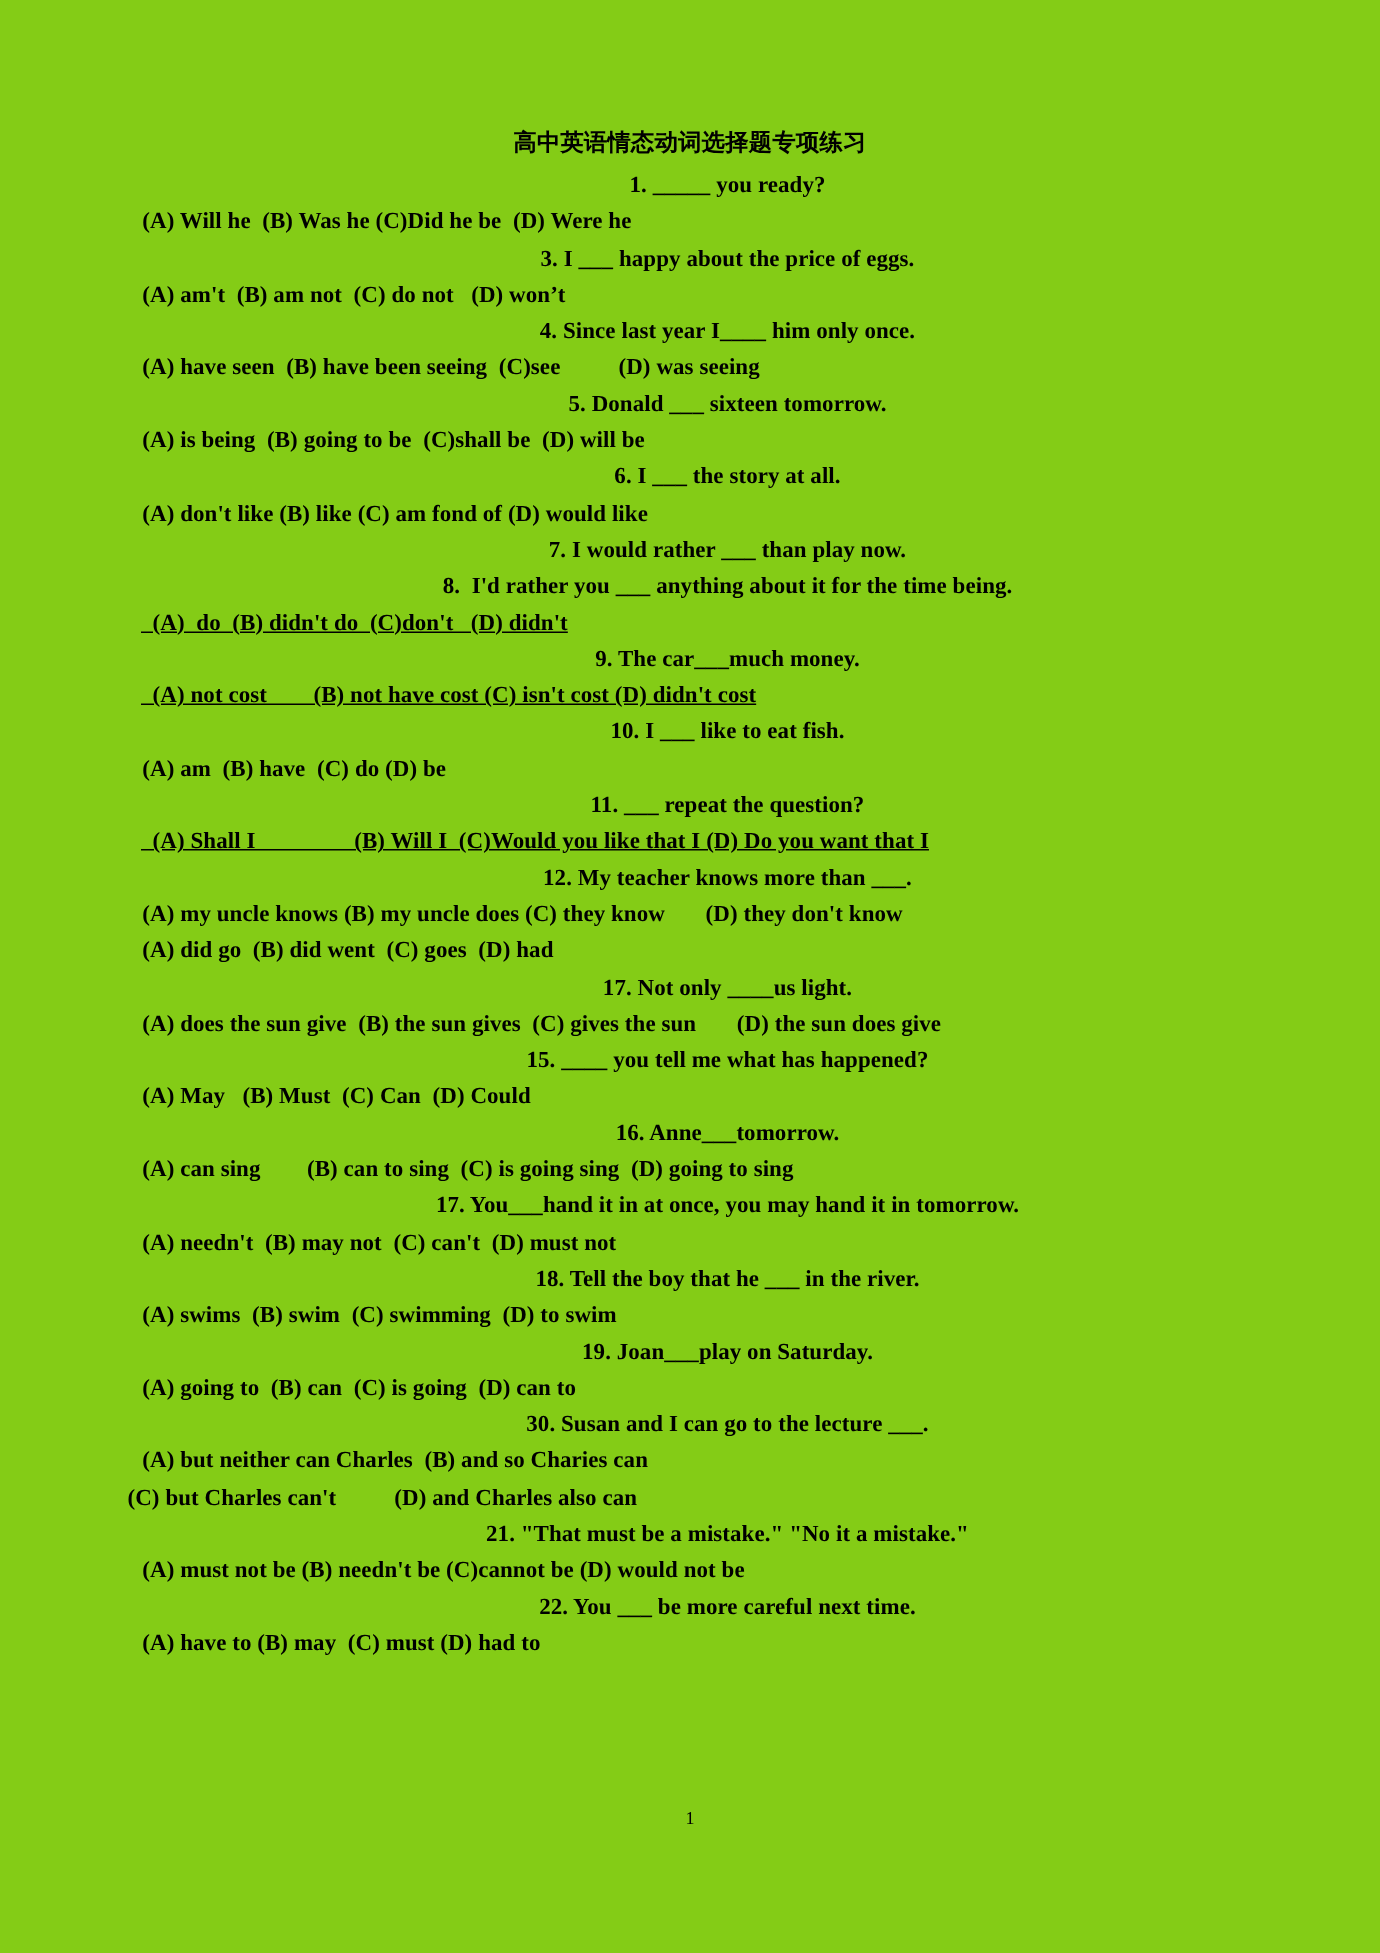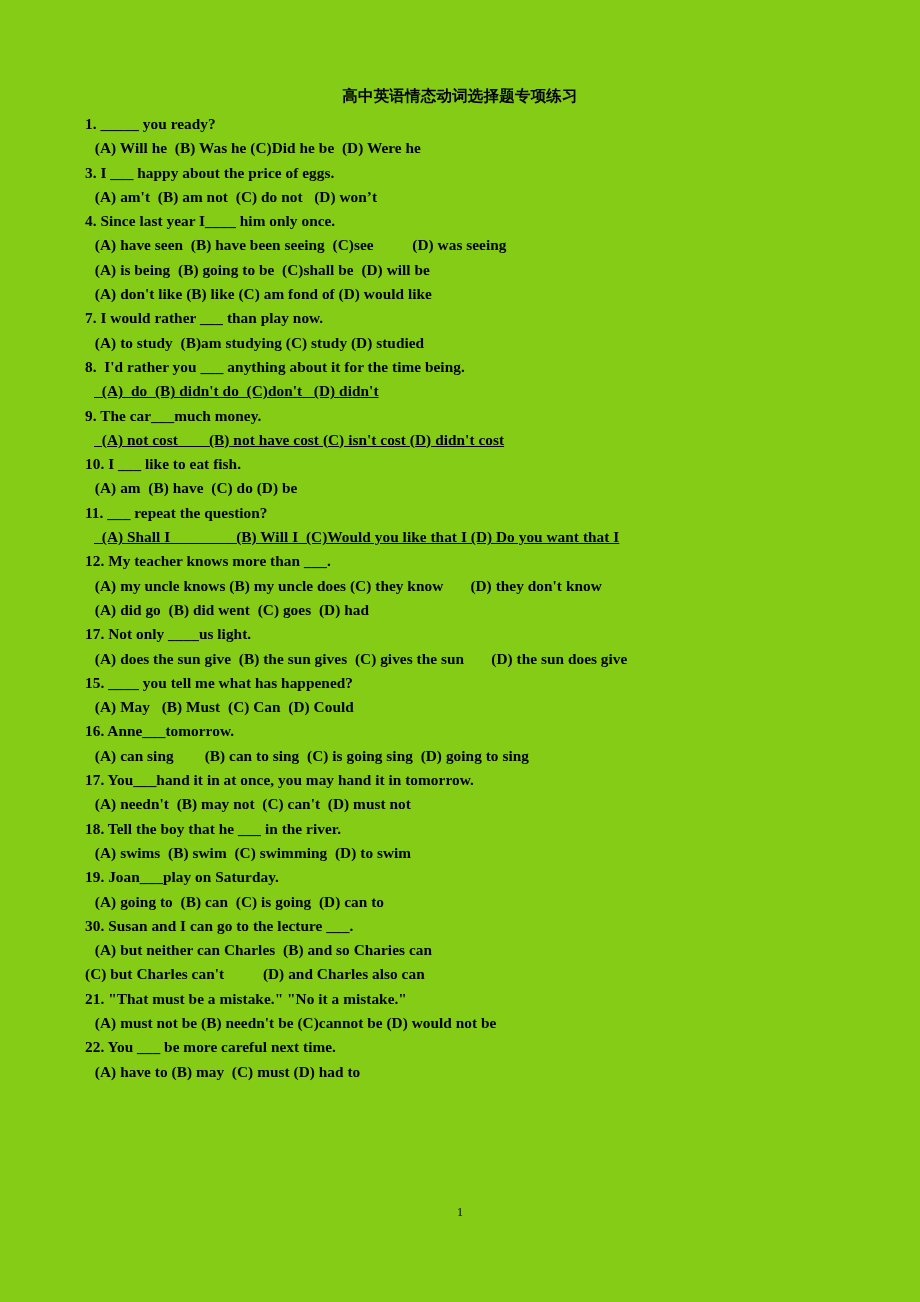--- a/index.html
+++ b/index.html
@@ -36,20 +36,21 @@
   }
   .line {
     font-size: 15.3px;
     font-weight: bold;
     line-height: 24.3px;
     white-space: pre;
     letter-spacing: 0.05px;
   }
   .line.q {
     padding-left: 0;
+    text-align: center;
   }
   .line.opt {
     padding-left: 6px;
   }
   .line.opt-wide {
     padding-left: 9px;
     text-decoration: underline;
   }
   .line.opt-flush {
     padding-left: 0px;
@@ -73,24 +74,25 @@
 
   <div class="doc-title">高中英语情态动词选择题专项练习</div>
 
   <div class="body-block">
       <div class="line q">1. _____ you ready?</div>
       <div class="line opt"> (A) Will he  (B) Was he (C)Did he be  (D) Were he</div>
       <div class="line q">3. I ___ happy about the price of eggs.</div>
       <div class="line opt"> (A) am't  (B) am not  (C) do not   (D) won’t</div>
       <div class="line q">4. Since last year I____ him only once.</div>
       <div class="line opt"> (A) have seen  (B) have been seeing  (C)see          (D) was seeing</div>
+      <div class="line q">5. Donald ___ sixteen tomorrow.</div>
       <div class="line opt"> (A) is being  (B) going to be  (C)shall be  (D) will be</div>
+      <div class="line q">6. I ___ the story at all.</div>
       <div class="line opt"> (A) don't like (B) like (C) am fond of (D) would like</div>
       <div class="line q">7. I would rather ___ than play now.</div>
-      <div class="line opt"> (A) to study  (B)am studying (C) study (D) studied</div>
       <div class="line q">8.  I'd rather you ___ anything about it for the time being.</div>
       <div class="line opt-wide">  (A)  do  (B) didn't do  (C)don't   (D) didn't</div>
       <div class="line q">9. The car___much money.</div>
       <div class="line opt-wide">  (A) not cost        (B) not have cost (C) isn't cost (D) didn't cost</div>
       <div class="line q">10. I ___ like to eat fish.</div>
       <div class="line opt"> (A) am  (B) have  (C) do (D) be</div>
       <div class="line q">11. ___ repeat the question?</div>
       <div class="line opt-wide">  (A) Shall I                 (B) Will I  (C)Would you like that I (D) Do you want that I</div>
       <div class="line q">12. My teacher knows more than ___.</div>
       <div class="line opt"> (A) my uncle knows (B) my uncle does (C) they know       (D) they don't know</div>

